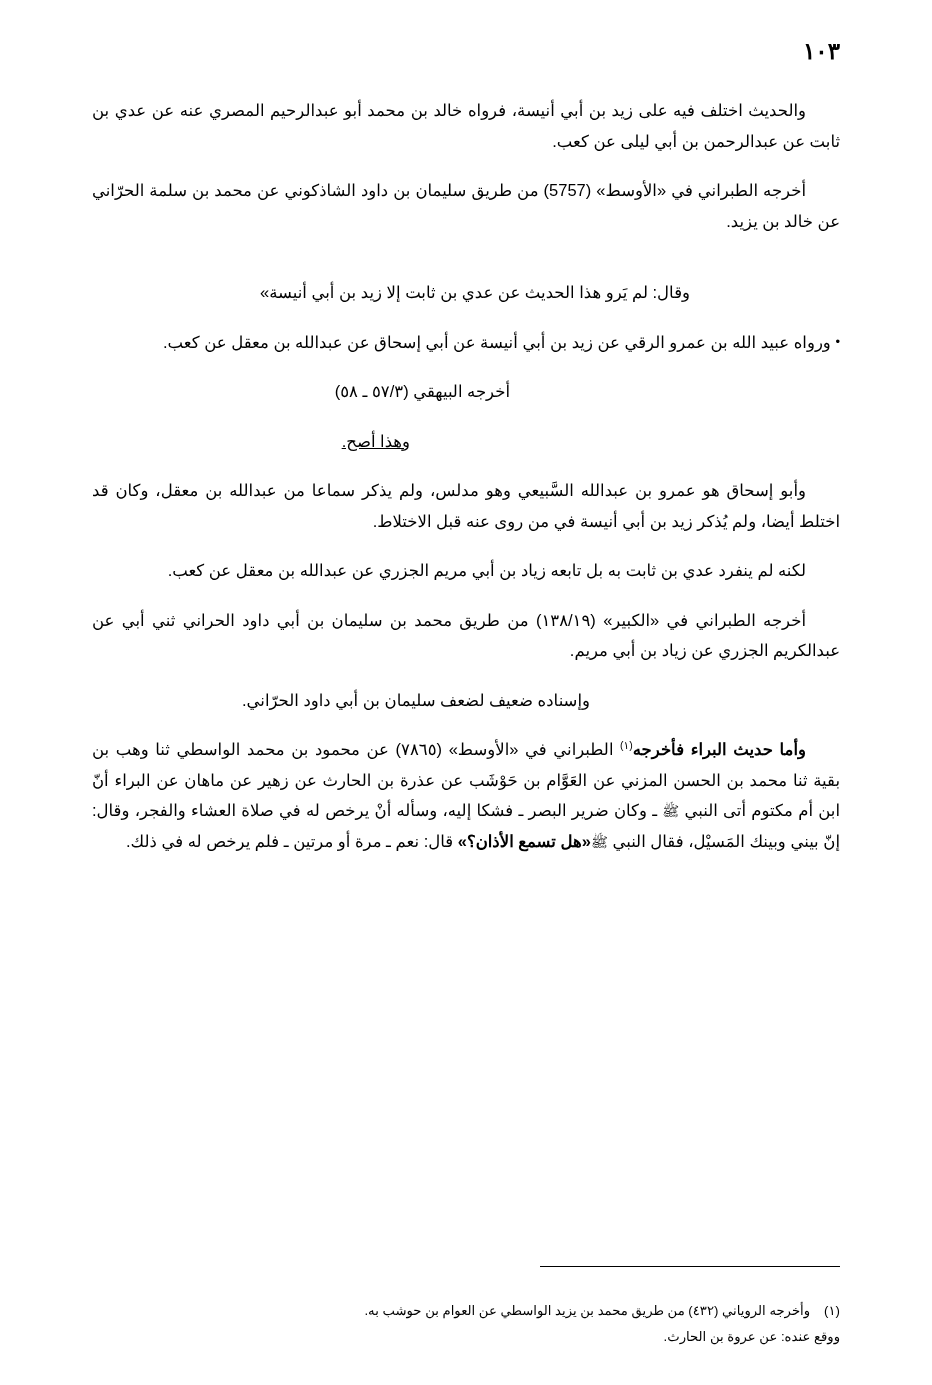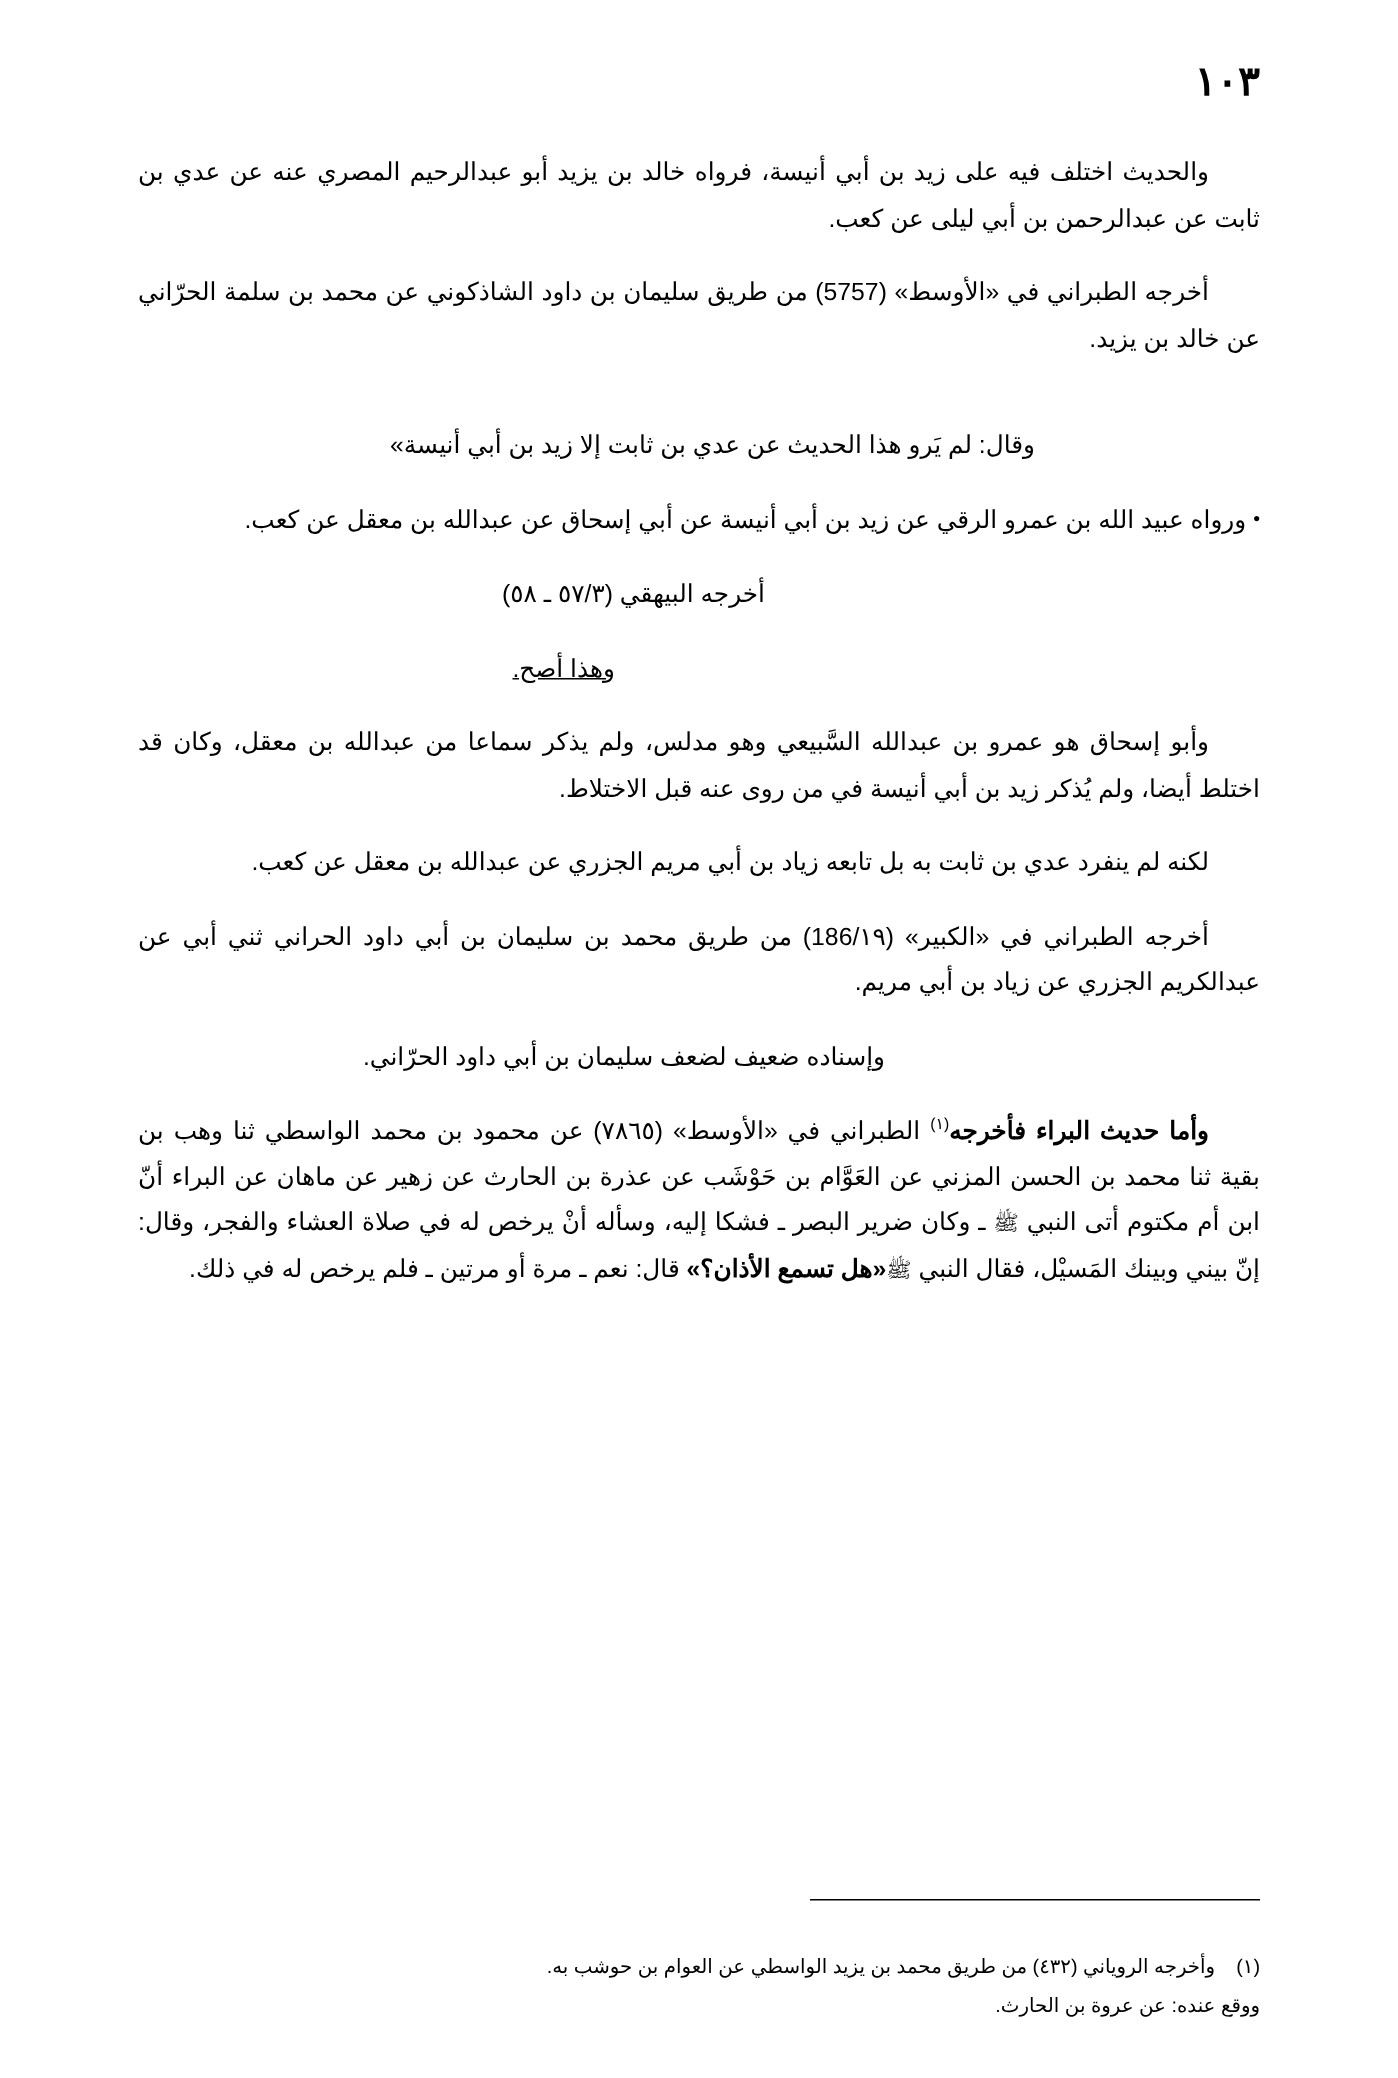--- a/index.html
+++ b/index.html
@@ -31,21 +31,21 @@
     margin-bottom: 6px;
   }
   .header-title {
     font-size: 15.5px;
     font-weight: bold;
     letter-spacing: 0;
     white-space: nowrap;
     padding-bottom: 2px;
   }
   .page-number {
-    font-size: 27px;
+    font-size: 23px;
     font-weight: bold;
     letter-spacing: 1px;
     white-space: nowrap;
   }
 
   
   .body {
     margin-top: 30px;
     direction: rtl;
   }
@@ -133,41 +133,41 @@
 <body>
 
 <div class="page">
 
   <div class="header">
     <div class="page-number">١٠٣</div>
   </div>
 
   <div class="body">
 
-    <p class="para">والحديث اختلف فيه على زيد بن أبي أنيسة، فرواه خالد بن يزيد أبو عبدالرحيم المصري عنه عن عدي بن ثابت عن عبدالرحمن بن أبي ليلى عن كعب.</p>
+    <p class="para">والحديث اختلف فيه على زيد بن أبي أنيسة، فرواه خالد بن محمد أبو عبدالرحيم المصري عنه عن عدي بن ثابت عن عبدالرحمن بن أبي ليلى عن كعب.</p>
 
     <p class="para">أخرجه الطبراني في «الأوسط» (5757) من طريق سليمان بن داود الشاذكوني عن محمد بن سلمة الحرّاني عن خالد بن يزيد.</p>
 
     <p class="para center-ish">وقال: لم يَرو هذا الحديث عن عدي بن ثابت إلا زيد بن أبي أنيسة»</p>
 
 
     <p class="para bullet">
       <span class="bullet-dot">•</span>
       <span>ورواه عبيد الله بن عمرو الرقي عن زيد بن أبي أنيسة عن أبي إسحاق عن عبدالله بن معقل عن كعب.</span>
     </p>
 
     <p class="para indent-wide">أخرجه البيهقي (٥٧/٣ ـ ٥٨)</p>
 
     <p class="para indent-xwide">وهذا أصح.</p>
 
     <p class="para gap-big">وأبو إسحاق هو عمرو بن عبدالله السَّبيعي وهو مدلس، ولم يذكر سماعا من عبدالله بن معقل، وكان قد اختلط أيضا، ولم يُذكر زيد بن أبي أنيسة في من روى عنه قبل الاختلاط.</p>
 
     <p class="para">لكنه لم ينفرد عدي بن ثابت به بل تابعه زياد بن أبي مريم الجزري عن عبدالله بن معقل عن كعب.</p>
 
-    <p class="para">أخرجه الطبراني في «الكبير» (186/١٩) من طريق محمد بن سليمان بن أبي داود الحراني ثني أبي عن عبدالكريم الجزري عن زياد بن أبي مريم.</p>
+    <p class="para">أخرجه الطبراني في «الكبير» (١٣٨/١٩) من طريق محمد بن سليمان بن أبي داود الحراني ثني أبي عن عبدالكريم الجزري عن زياد بن أبي مريم.</p>
 
     <p class="para indent-center">وإسناده ضعيف لضعف سليمان بن أبي داود الحرّاني.</p>
 
     <p class="para">
       <b class="bold">وأما حديث البراء فأخرجه</b><span class="sup">(١)</span><span> الطبراني في «الأوسط» (٧٨٦٥) عن محمود بن محمد الواسطي ثنا وهب بن بقية ثنا محمد بن الحسن المزني عن العَوَّام بن حَوْشَب عن عذرة بن الحارث عن زهير عن ماهان عن البراء أنّ ابن أم مكتوم أتى النبي </span><span class="salla">ﷺ</span><span> ـ وكان ضرير البصر ـ فشكا إليه، وسأله أنْ يرخص له في صلاة العشاء والفجر، وقال: إنّ بيني وبينك المَسيْل، فقال النبي </span><span class="salla">ﷺ</span><b class="bold">«هل تسمع الأذان؟»</b><span> قال: نعم ـ مرة أو مرتين ـ فلم يرخص له في ذلك.</span>
     </p>
 
   </div>
 
   <div class="footnote-sep"></div>

